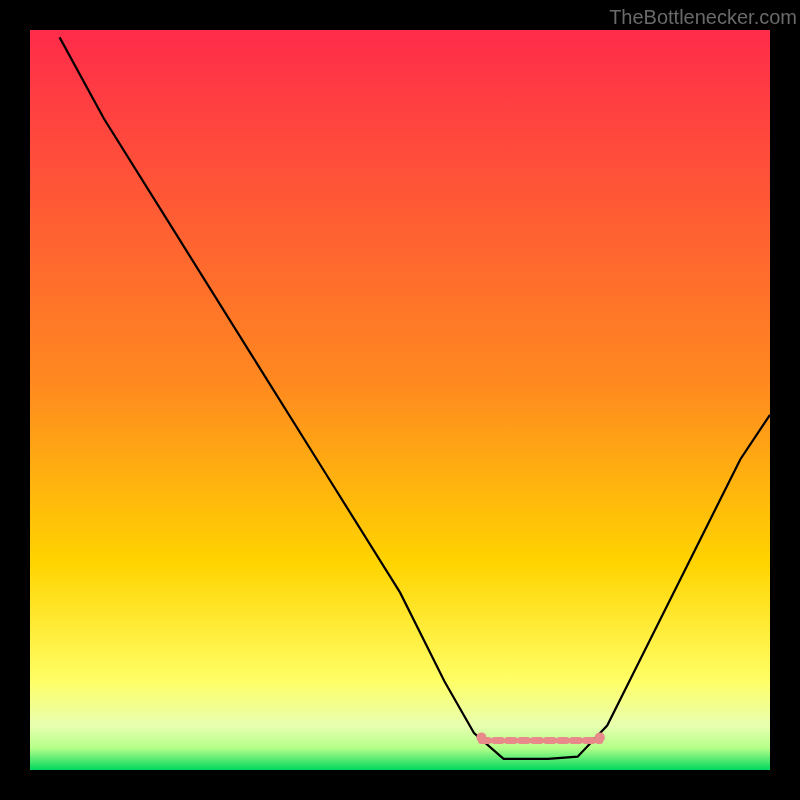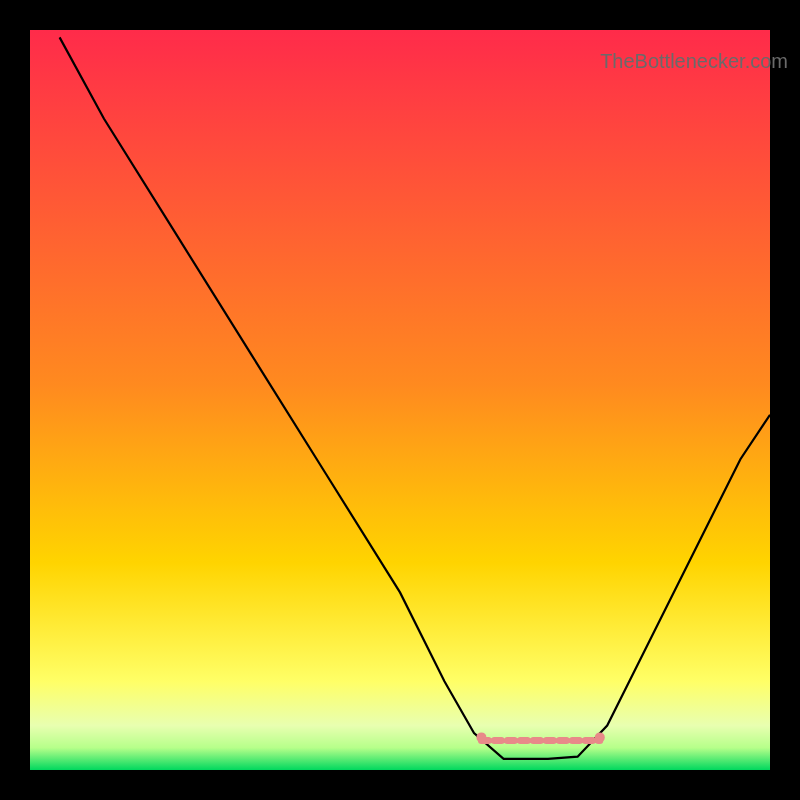--- a/index.html
+++ b/index.html
@@ -7,26 +7,25 @@
     padding: 0;
     width: 800px;
     height: 800px;
     background: #000;
     position: relative;
     font-family: Arial, sans-serif;
   }
   .watermark {
     position: absolute;
     top: 6px;
-    right: 12px;
+    right: 3px;
     color: #6a6a6a;
     font-size: 20px;
     font-weight: 500;
     z-index: 10;
-    margin-top: 44px;
   }
   .plot-frame {
     position: absolute;
     left: 30px;
     top: 30px;
     width: 740px;
     height: 740px;
     background: #000;
   }
   svg { display: block; }

